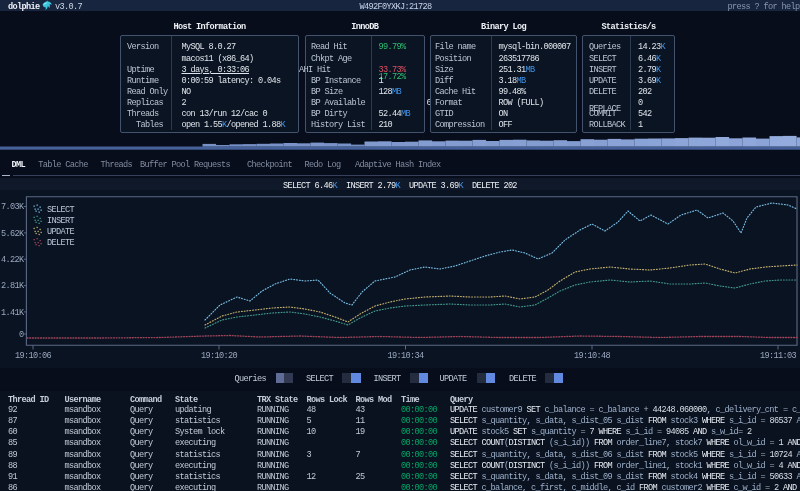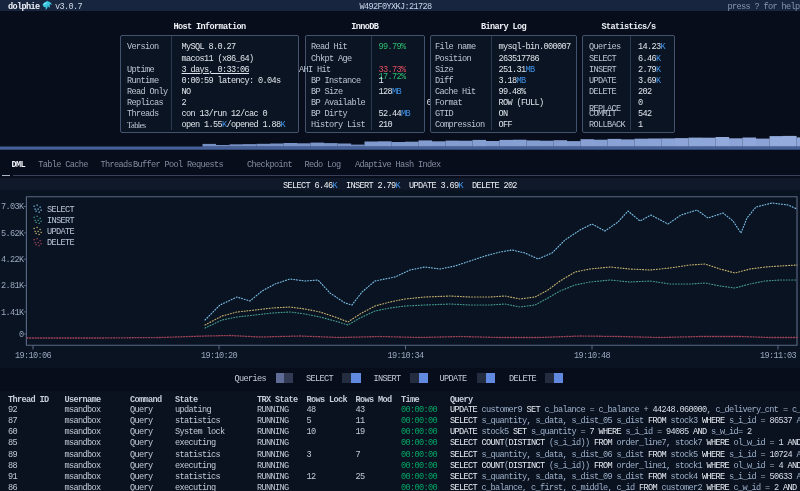--- a/index.html
+++ b/index.html
@@ -30,21 +30,21 @@
 <div class="t" style="left:127.0px;top:64.6px;color:#bcc5d2;">Uptime</div>
 <div class="t" style="left:181.5px;top:64.6px;color:#dfe5ec;text-decoration:underline;">3 days, 0:33:06</div>
 <div class="t" style="left:127.0px;top:75.8px;color:#bcc5d2;">Runtime</div>
 <div class="t" style="left:181.5px;top:75.8px;color:#dfe5ec;">0:00:59 latency: 0.04s</div>
 <div class="t" style="left:127.0px;top:86.9px;color:#bcc5d2;">Read Only</div>
 <div class="t" style="left:181.5px;top:86.9px;color:#dfe5ec;">NO</div>
 <div class="t" style="left:127.0px;top:98.1px;color:#bcc5d2;">Replicas</div>
 <div class="t" style="left:181.5px;top:98.1px;color:#dfe5ec;">2</div>
 <div class="t" style="left:127.0px;top:109.3px;color:#bcc5d2;">Threads</div>
 <div class="t" style="left:181.5px;top:109.3px;color:#dfe5ec;">con 13/run 12/cac 0</div>
-<div class="t" style="left:127.0px;top:120.4px;color:#bcc5d2;font-family:Liberation Serif, serif;">Tables</div>
+<div class="t" style="left:136px;top:120.4px;color:#bcc5d2;">Tables</div>
 <div class="t" style="left:181.5px;top:120.4px;color:#dfe5ec;">open 1.55<span style="color:#3f93e8">K</span>/opened 1.88<span style="color:#3f93e8">K</span></div>
 <div style="position:absolute;left:305.0px;top:35px;width:117.5px;height:96px;border:1px solid #43536e;border-radius:2px;background:#0b1422;"></div>
 <div style="position:absolute;left:371.0px;top:36px;width:1px;height:94px;background:#2c3a52;"></div>
 <div class="t" style="left:311.0px;top:42.3px;color:#bcc5d2;">Read Hit</div>
 <div class="t" style="left:378.5px;top:42.3px;color:#dfe5ec;"><span style="color:#2fbf71">99.79%</span></div>
 <div class="t" style="left:311.0px;top:53.5px;color:#bcc5d2;">Chkpt Age</div>
 <div class="t" style="left:378.5px;top:57px;color:#dfe5ec;margin-top:15px;"><span style="color:#2fbf71">17.72%</span></div>
 <div class="t" style="left:299px;top:64.6px;color:#bcc5d2;">AHI Hit</div>
 <div class="t" style="left:378.5px;top:64.6px;color:#dfe5ec;"><span style="color:#e14f62">33.73%</span></div>
 <div class="t" style="left:311.0px;top:75.8px;color:#bcc5d2;">BP Instance</div>
@@ -137,21 +137,21 @@
     <rect x="729.0" y="4.30" width="13.6" height="8.20" fill="#8ca4d7"></rect>
     <rect x="742.5" y="3.50" width="13.6" height="9.00" fill="#8fa7da"></rect>
     <rect x="756.0" y="4.60" width="13.6" height="7.90" fill="#8ba3d6"></rect>
     <rect x="769.5" y="2.10" width="13.6" height="10.40" fill="#93abdd"></rect>
     <rect x="783.0" y="1.90" width="13.6" height="10.60" fill="#93abdd"></rect>
     <rect x="796.5" y="3.40" width="13.6" height="9.10" fill="#8fa7da"></rect>
   </svg>
 <div class="t b" style="left:11.4px;top:159.9px;color:#eef1f6;">DML</div>
 <div class="t" style="left:38.3px;top:159.9px;color:#828da1;">Table Cache</div>
 <div class="t" style="left:100.6px;top:159.9px;color:#828da1;">Threads</div>
-<div class="t" style="left:133px;top:159.9px;color:#828da1;">Buffer Pool Requests</div>
+<div class="t" style="left:140px;top:159.9px;color:#828da1;">Buffer Pool Requests</div>
 <div class="t" style="left:247.0px;top:159.9px;color:#828da1;">Checkpoint</div>
 <div class="t" style="left:304.5px;top:159.9px;color:#828da1;">Redo Log</div>
 <div class="t" style="left:355.0px;top:159.9px;color:#828da1;">Adaptive Hash Index</div>
 <div style="position:absolute;left:2px;top:174.5px;width:8px;height:1.6px;background:#aab4c8;"></div>
 <div style="position:absolute;left:13px;top:174.8px;width:787px;height:1.2px;background:#39415a;"></div>
 <div style="position:absolute;left:0;top:177.8px;width:800px;height:12.4px;background:#101929;"></div>
 <div class="t" style="left:283.0px;top:181.0px;color:#eef1f6;">SELECT 6.46<span style="color:#3f93e8">K</span>  INSERT 2.79<span style="color:#3f93e8">K</span>  UPDATE 3.69<span style="color:#3f93e8">K</span>  DELETE 202</div>
 <div style="position:absolute;left:0;top:190.2px;width:800px;height:178px;background:#091322;"></div>
 <svg style="position:absolute;left:0;top:190px;" width="800" height="178" viewBox="0 0 800 178">
     <path d="M26.4 155.3 L26.4 6.7 L797 6.7 L797 155.3 Z M26.4 155.3 L797 155.3" fill="none" stroke="#5c6a86" stroke-width="1.1"></path>

